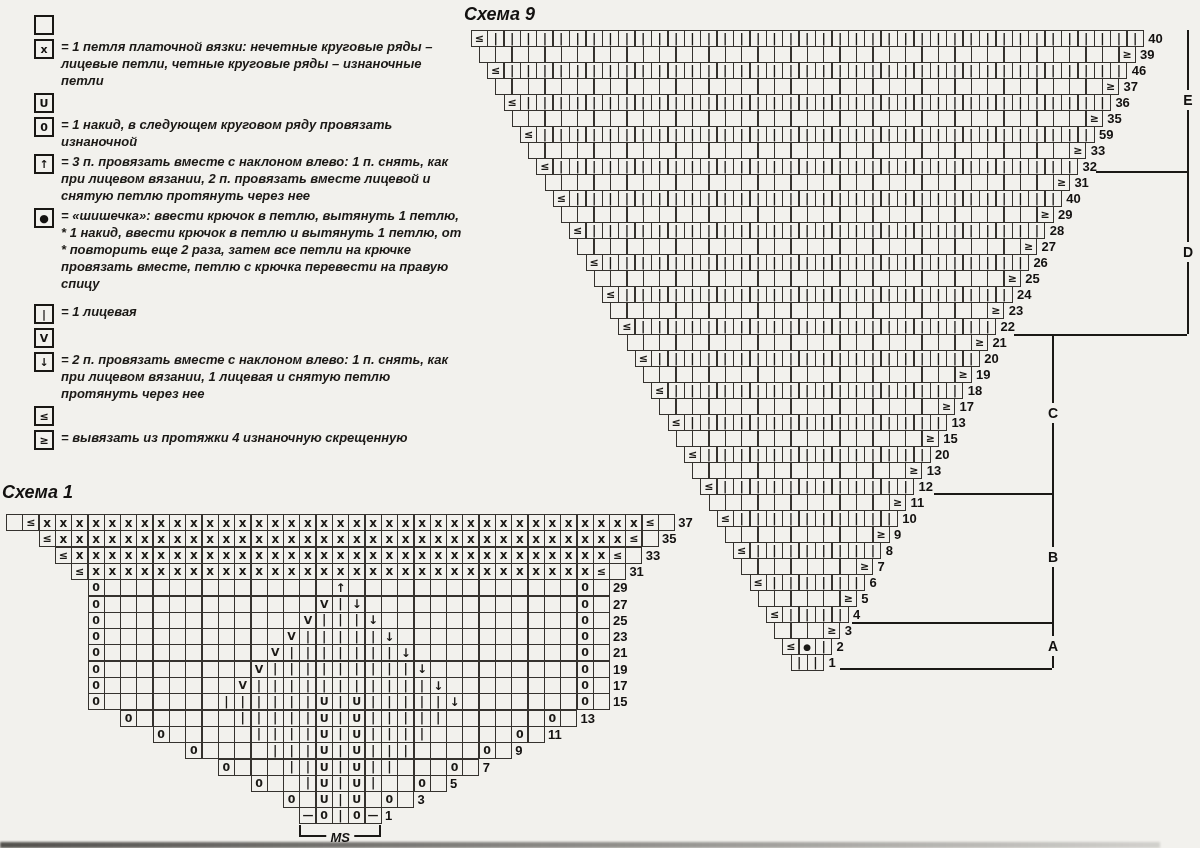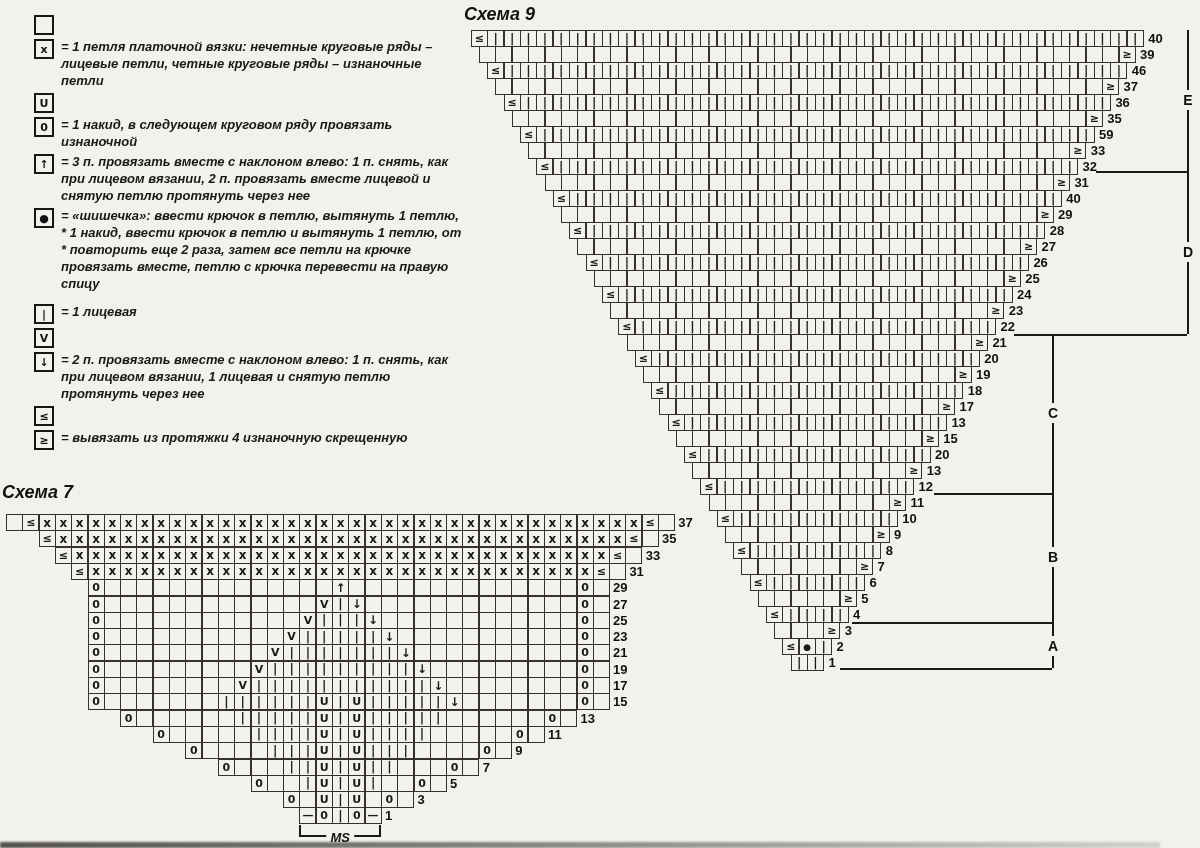--- a/index.html
+++ b/index.html
@@ -84,21 +84,21 @@
       </div>
       <div class="l-item">
         <div class="l-box">≤</div>
       </div>
       <div class="l-item">
         <div class="l-box">≥</div>
         <div class="l-txt">= вывязать из протяжки 4 изнаночную скрещенную</div>
       </div>
     </div>
 
-  <div class="title" style="left:2px;top:482px;">Схема 7</div>
+  <div class="title" style="left:2px;top:482px;">Схема 1</div>
   <div class="title" style="left:464px;top:4px;">Схема 9</div>
 
   <div id="chart1">
       <div class="cell" style="left: 6px; top: 514px;"></div>
       <div class="cell" style="left: 22.3px; top: 514px;">≤</div>
       <div class="cell g-x" style="left: 38.6px; top: 514px;">x</div>
       <div class="cell g-x" style="left: 54.9px; top: 514px;">x</div>
       <div class="cell g-x" style="left: 71.2px; top: 514px;">x</div>
       <div class="cell g-x" style="left: 87.5px; top: 514px;">x</div>
       <div class="cell g-x" style="left: 103.8px; top: 514px;">x</div>

